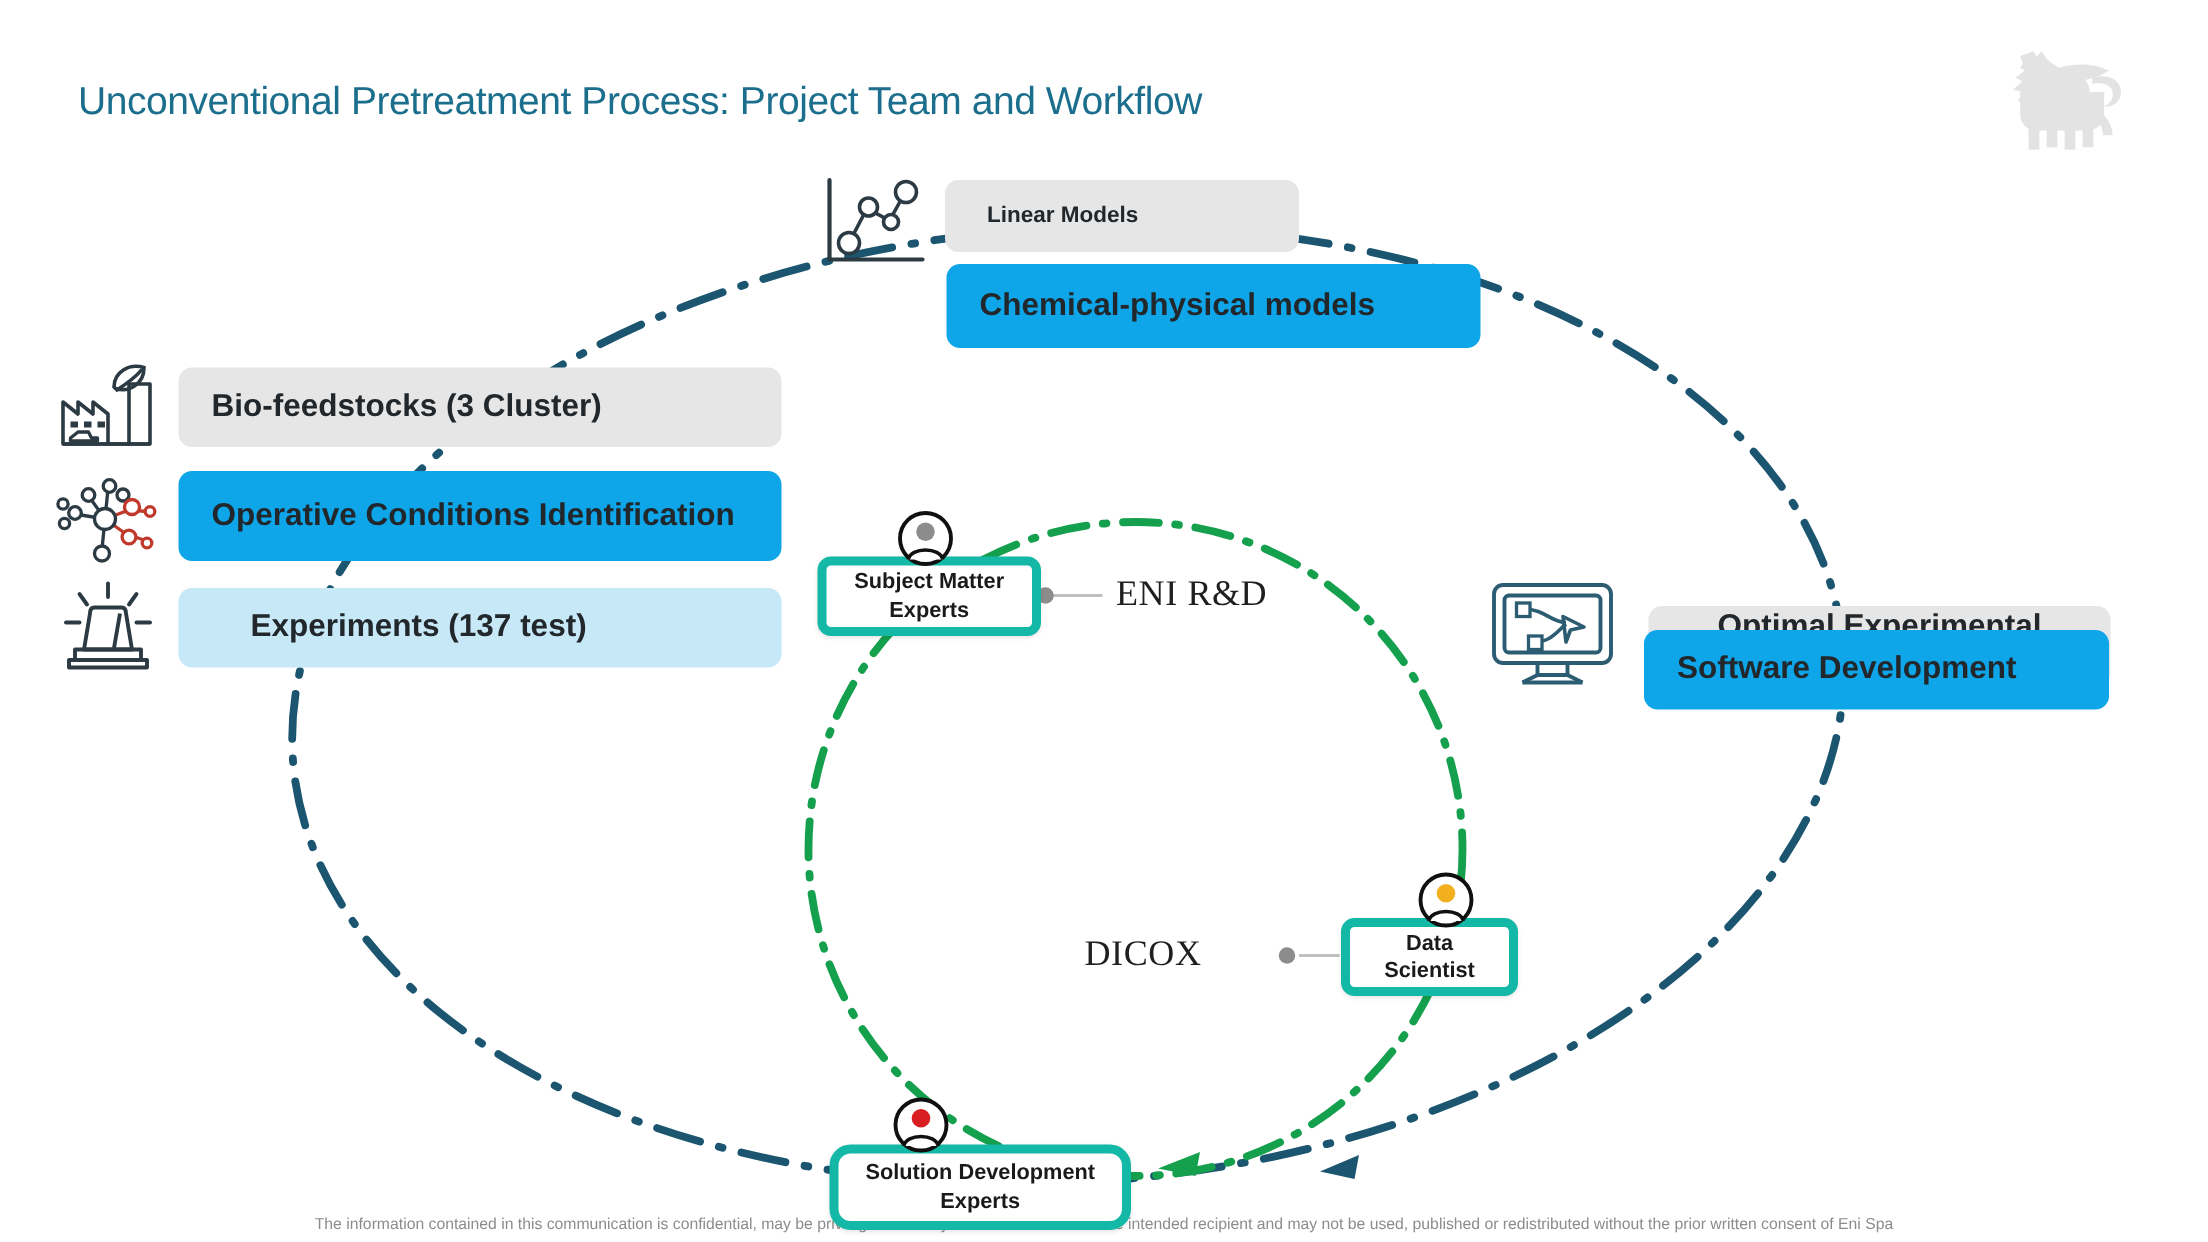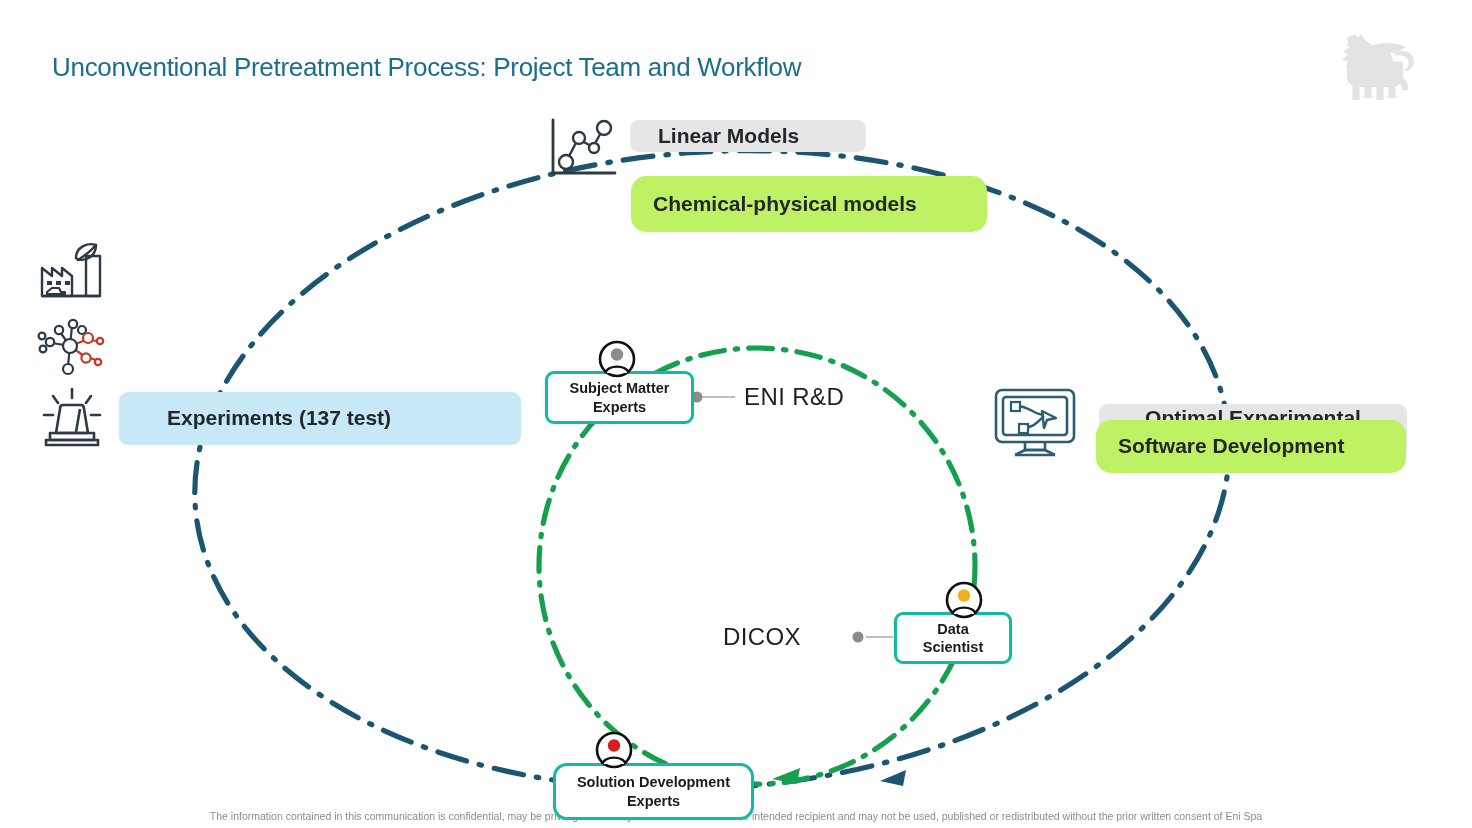--- a/index.html
+++ b/index.html
@@ -26,63 +26,64 @@
   .layer.paths { z-index: 1; }
 
   
   .pill {
     position: absolute; display: flex; align-items: center;
     border-radius: 9px; z-index: 3;
     font-weight: 700; color: #22272B;
     padding: 0 22px; line-height: 1.18;
   }
   .pill.grey  { background: #E6E6E6; }
-  .pill.slate { background: #bef264; border-radius: 15px; }
+  .pill.slate { background: #0ea5e9; }
   .pill.ice   { background: #C6E8F7; padding-left: 48px; }
   .pill.center { justify-content: center; text-align: center; margin-top: 46px; }
 
-  #pill-linear      { left: 630px; top: 120px;  width: 236px; height: 32px; font-size: 21px; padding-left: 28px; }
+  #pill-linear      { left: 630px; top: 120px;  width: 236px; height: 48px; font-size: 15px; padding-left: 28px; }
   #pill-chemphys    { left: 631px; top: 176px;  width: 356px; height: 56px; font-size: 21px; }
   #pill-biofeed     { left: 119px; top: 245px;  width: 402px; height: 53px; font-size: 21px; }
   #pill-operative   { left: 119px; top: 314px;  width: 402px; height: 60px; font-size: 21px; }
   #pill-experiments { left: 119px; top: 392px;  width: 402px; height: 53px; font-size: 21px; }
   #pill-oed         { left: 1099px; top: 358px; width: 308px; height: 54px; font-size: 21px; }
   #pill-swdev       { left: 1096px; top: 420px; width: 310px; height: 53px; font-size: 21px; }
 
   
   .side-icon { position: absolute; z-index: 3; }
   #icon-factory  { left: 36px;  top: 240px; width: 72px; height: 62px; }
   #icon-molecule { left: 34px;  top: 310px; width: 76px; height: 72px; }
   #icon-beacon   { left: 36px;  top: 385px; width: 72px; height: 64px; }
   #icon-chart    { left: 545px; top: 115px; width: 74px; height: 66px; }
   #icon-monitor  { left: 992px; top: 385px; width: 86px; height: 76px; }
 
   
   .node {
     position: absolute; z-index: 4;
-    background: #ffffff; border: 3px solid #14b8a6; border-radius: 9px;
+    background: #ffffff; border: 6px solid #14b8a6; border-radius: 9px;
     box-shadow: 0 1px 3px rgba(0,0,0,.10);
     display: flex; align-items: center; justify-content: center; text-align: center;
     font-weight: 700; font-size: 14.5px; color: #1A1A1A; line-height: 1.25;
     padding: 4px 10px;
   }
   #node-sme  { left: 545px; top: 371px; width: 149px; height: 53px; }
   #node-ds   { left: 894px; top: 612px; width: 118px; height: 52px; }
   #node-sde  { left: 553px; top: 763px; width: 201px; height: 57px; border-radius: 14px; }
 
   .avatar { position: absolute; z-index: 5; width: 38px; height: 38px; }
   #avatar-sme { left: 598px; top: 340px; }
   #avatar-ds  { left: 945px; top: 581px; }
   #avatar-sde { left: 595px; top: 731px; }
 
   
   .org-label {
     position: absolute; z-index: 4;
     font-size: 24px; color: #1F1F1F; font-weight: 400; letter-spacing: .4px;
     white-space: nowrap;
+    font-family: Liberation Serif, serif;
   }
   #org-eni   { left: 744px; top: 383px; }
   #org-dicox { left: 723px; top: 623px; }
 
   
   .footer {
     position: absolute; left: 0; top: 810px; width: 1472px;
     text-align: center; font-size: 10.5px; color: #8C8C8C;
     z-index: 2; white-space: nowrap;
   }
@@ -242,21 +243,23 @@
         <rect x="27" y="39" width="9" height="9"></rect>
       </g>
       <path d="M50 26 L64 33 L55 35 L52 43 Z" fill="none" stroke="#2B5C72" stroke-width="2.4" stroke-linejoin="round"></path>
     </svg>
   </div>
 
   <div class="pill grey" id="pill-linear">Linear Models</div>
 
   <div class="pill slate" id="pill-chemphys">Chemical-physical models</div>
 
-
+  <div class="pill grey" id="pill-biofeed">Bio-feedstocks (3 Cluster)</div>
+
+  <div class="pill slate" id="pill-operative">Operative Conditions Identification</div>
 
   <div class="pill ice" id="pill-experiments">Experiments (137 test)</div>
 
   <div class="pill grey center" id="pill-oed">Optimal Experimental Design</div>
 
   <div class="pill slate" id="pill-swdev">Software Development</div>
 
   <div class="avatar" id="avatar-sme">
     <svg viewBox="0 0 38 38" width="38" height="38">
       <circle cx="19" cy="19" r="17" fill="#fff" stroke="#101010" stroke-width="2.6"></circle>

